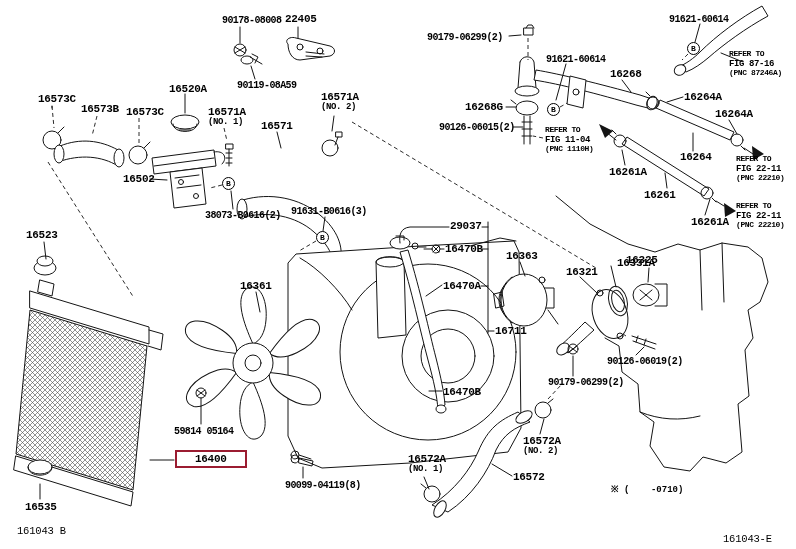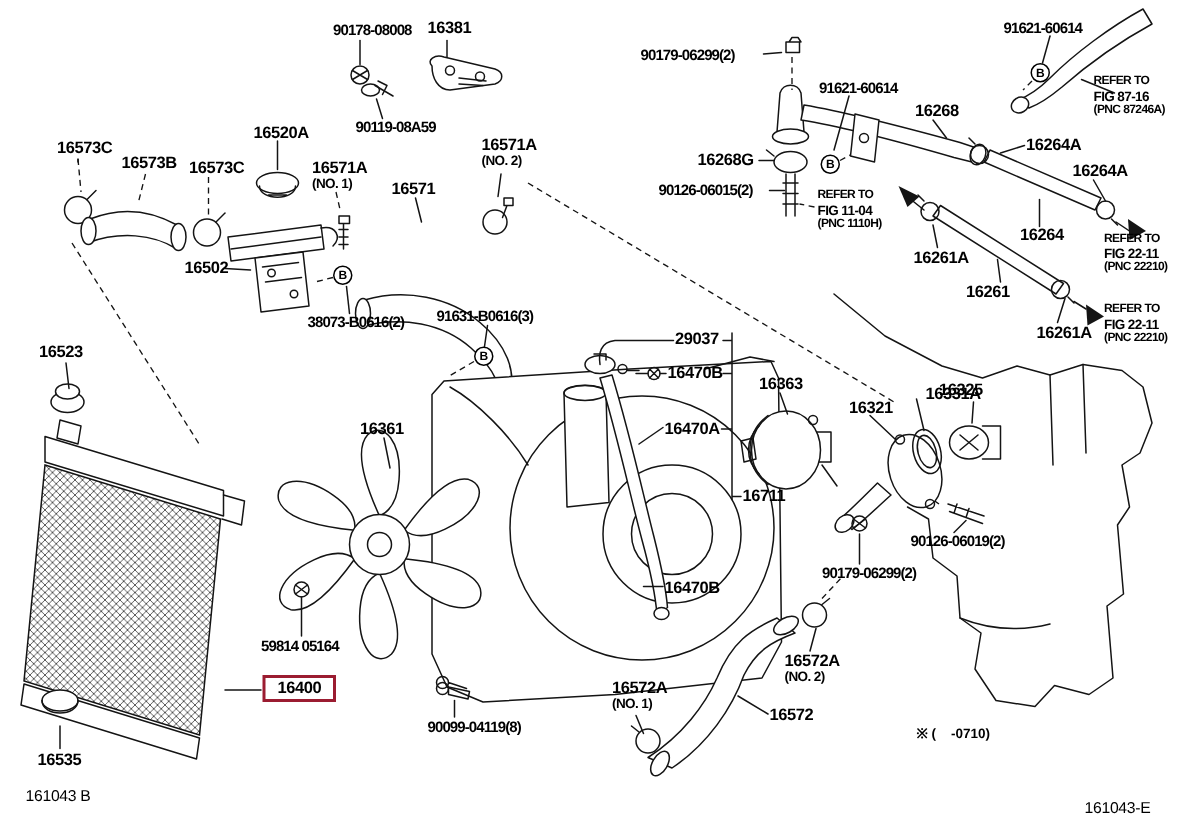--- a/index.html
+++ b/index.html
@@ -1,28 +1,28 @@
 <!DOCTYPE html>
 <html style="--hl: #9b1c31;"><head>
 <meta charset="utf-8">
 <style>
   html,body{margin:0;padding:0;background:#fff;}
   .stage{position:relative;width:796px;height:549px;background:#fff;overflow:hidden;
-         font-family:Liberation Sans, sans-serif;}
+         font-family:Liberation Mono, monospace;}
   svg.art{position:absolute;left:0;top:0;}
   .s{fill:none;stroke:#141414;stroke-width:1;stroke-linecap:round;stroke-linejoin:round;}
   .w{fill:#ffffff;stroke:#141414;stroke-width:1;stroke-linejoin:round;}
   .f{fill:#141414;stroke:none;}
   .d{fill:none;stroke:#141414;stroke-width:0.9;stroke-dasharray:4 3;}
   .h{fill:url(#corehatch);stroke:#141414;stroke-width:1;}
   .lbl{position:absolute;color:#000;font-weight:bold;white-space:pre;line-height:1.1;}
   .num{font-size:11px;letter-spacing:-0.3px;}
   .code{font-size:10px;letter-spacing:-0.6px;}
   .sub{display:block;font-size:9px;letter-spacing:-0.4px;font-weight:bold;}
-  .selected{border:2px solid var(--hl,#9b1c31);padding:0 8px;line-height:14px;height:14px;}
+  .selected{border:2px solid var(--hl,#9b1c31);padding:0 18px;line-height:14px;height:14px;}
   .note{position:absolute;color:#000;font-weight:bold;font-size:8px;line-height:1.12;
         letter-spacing:-0.4px;white-space:pre;}
   .note .fig{font-size:9px;}
   .mark{position:absolute;width:11px;height:11px;border:1px solid #000;border-radius:50%;
         background:#fff;color:#000;font-size:8px;font-weight:bold;display:flex;
         align-items:center;justify-content:center;}
   .foot{position:absolute;color:#000;font-size:10.5px;letter-spacing:-0.2px;white-space:pre;}
   .notemark{position:absolute;color:#000;font-size:9px;font-weight:bold;white-space:pre;}
 </style>
 </head>
@@ -263,21 +263,21 @@
     <path class="s" d="M150,460 L174,460"></path>
     <path class="s" d="M303,467 L303,478"></path>
     <path class="s" d="M424,477 L429,489"></path>
     <path class="s" d="M540,434 L544,419"></path>
     <path class="s" d="M512,476 L492,464"></path>
     <path class="s" d="M40,484 L40,499"></path>
   </g>
 </svg>
 
 <div class="lbl code" style="left:222px;top:15px">90178-08008</div>
-<div class="lbl num" style="left:285px;top:13px">16381</div>
+<div class="lbl num" style="left:285px;top:13px">22405</div>
 <div class="lbl code" style="left:237px;top:80px">90119-08A59</div>
 <div class="lbl code" style="left:427px;top:32px">90179-06299(2)</div>
 <div class="lbl code" style="left:546px;top:54px">91621-60614</div>
 <div class="lbl code" style="left:669px;top:14px">91621-60614</div>
 <div class="lbl num" style="left:610px;top:68px">16268</div>
 <div class="lbl num" style="left:684px;top:91px">16264A</div>
 <div class="lbl num" style="left:465px;top:101px">16268G</div>
 <div class="lbl num" style="left:715px;top:108px">16264A</div>
 <div class="lbl code" style="left:439px;top:122px">90126-06015(2)</div>
 <div class="lbl num" style="left:680px;top:151px">16264</div>

